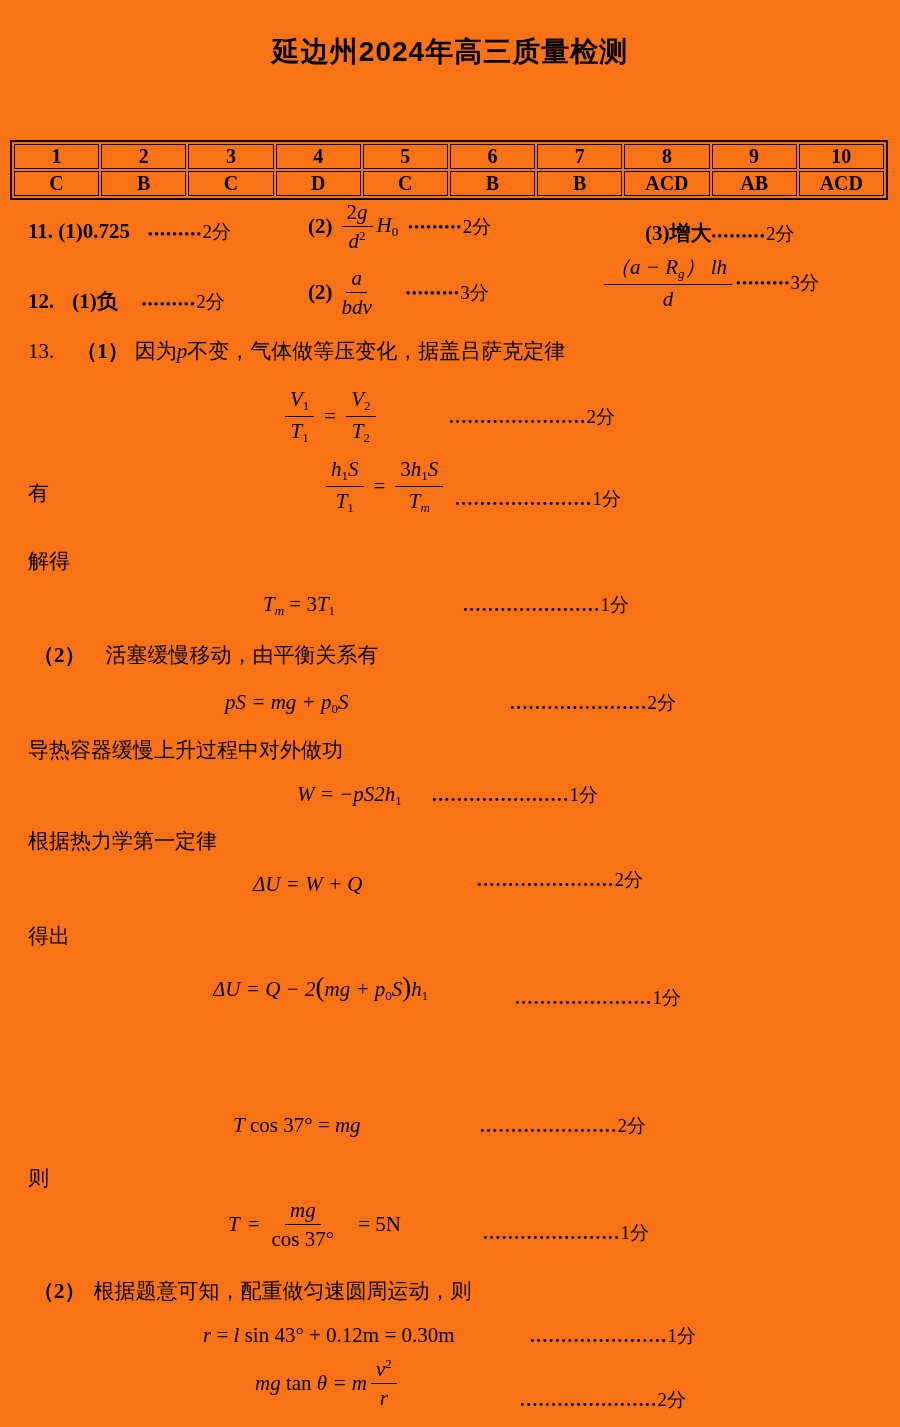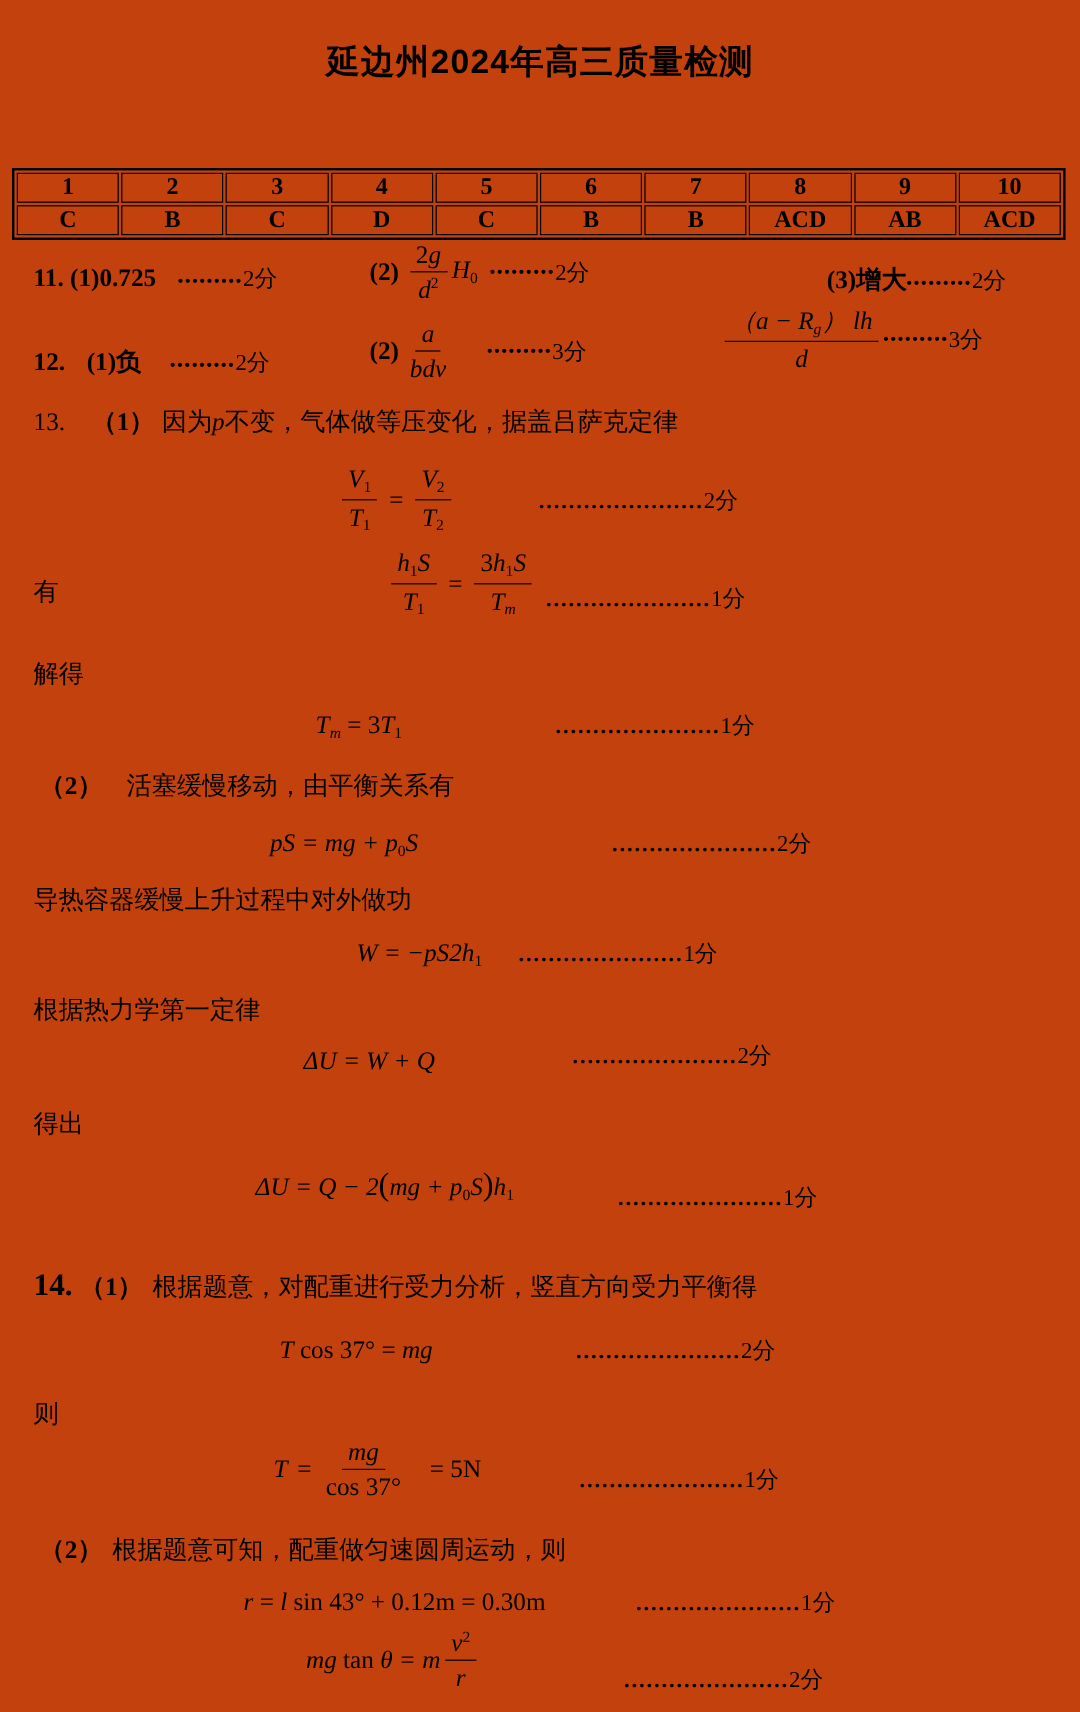--- a/index.html
+++ b/index.html
@@ -1,17 +1,17 @@
 <!DOCTYPE html>
 <html><head>
 <meta charset="utf-8">
 <style>
   html,body { margin:0; padding:0; background:#fff; }
   body { font-family:"Liberation Serif","DejaVu Serif",serif; color:#000; }
-  .page { position:relative; width:900px; height:1427px; background:#c2410c; overflow:hidden; }
+  .page { position:relative; width:900px; height:1427px; background:#f97316; overflow:hidden; }
 
   .title { position:absolute; top:33px; left:0; width:100%; text-align:center;
            font-size:28px; font-weight:bold; letter-spacing:1px;
            font-family:"Liberation Sans","DejaVu Sans",sans-serif; }
   .subtitle { position:absolute; top:84px; left:0; width:100%; text-align:center;
            font-size:35px; font-weight:bold; letter-spacing:2px;
            font-family:"Liberation Sans","DejaVu Sans",sans-serif; }
 
   table.anstable { position:absolute; top:140px; left:10px; width:878px;
            border-collapse:separate; border-spacing:2px; border:2px solid #000; }
@@ -80,21 +80,21 @@
   <div class="line flexc" style="left:308px; top:200px;">
     <span class="b">(2)</span>
     <span class="frac" style="margin-left:9px">
       <span class="fn"><span>2</span><span class="var">g</span></span>
       <span class="fd"><span class="var">d</span><span class="sp">2</span></span>
     </span>
     <span><span class="var">H</span><span class="sb">0</span></span>
     <span class="bdots" style="margin-left:10px">•••••••••</span>
     <span class="score">2分</span>
   </div>
-  <div class="line" style="left:645px; top:219px;margin-left:44px;">
+  <div class="line" style="left:645px; top:219px;">
     <span class="b">(3)增大</span><span class="bdots">•••••••••</span><span class="score">2分</span>
   </div>
 
   <div class="line" style="left:28px; top:287px;">
     <span class="b">12.</span><span class="b" style="margin-left:18px">(1)负</span><span class="bdots" style="margin-left:24px">•••••••••</span><span class="score">2分</span>
   </div>
   <div class="line flexc" style="left:308px; top:266px;">
     <span class="b">(2)</span>
     <span class="frac" style="margin-left:9px">
       <span class="fn var">a</span>
@@ -188,23 +188,20 @@
 
   <div class="line" style="left:28px; top:922px;">得出</div>
 
   <div class="line" style="left:213px; top:972px;">
     <span class="var">ΔU = Q − 2</span><span class="bigp">(</span><span class="var">mg + p</span><span class="sb">0</span><span class="var">S</span><span class="bigp">)</span><span class="var">h</span><span class="sb">1</span>
   </div>
   <div class="leader" style="left:515px; top:985px;">
     <span class="dots">......................</span><span class="score">1分</span>
   </div>
 
-  <div class="line" style="left:28px; top:1056px;">
-    <span class="b big14">14.</span><span class="b" style="margin-left:6px">（1）</span><span style="margin-left:8px">根据题意，对配重进行受力分析，竖直方向受力平衡得</span>
-  </div>
 
   <div class="line" style="left:233px; top:1113px;">
     <span class="var">T</span><span> cos 37° = </span><span class="var">mg</span>
   </div>
   <div class="leader" style="left:480px; top:1113px;">
     <span class="dots">......................</span><span class="score">2分</span>
   </div>
 
   <div class="line" style="left:28px; top:1164px;">则</div>
 

